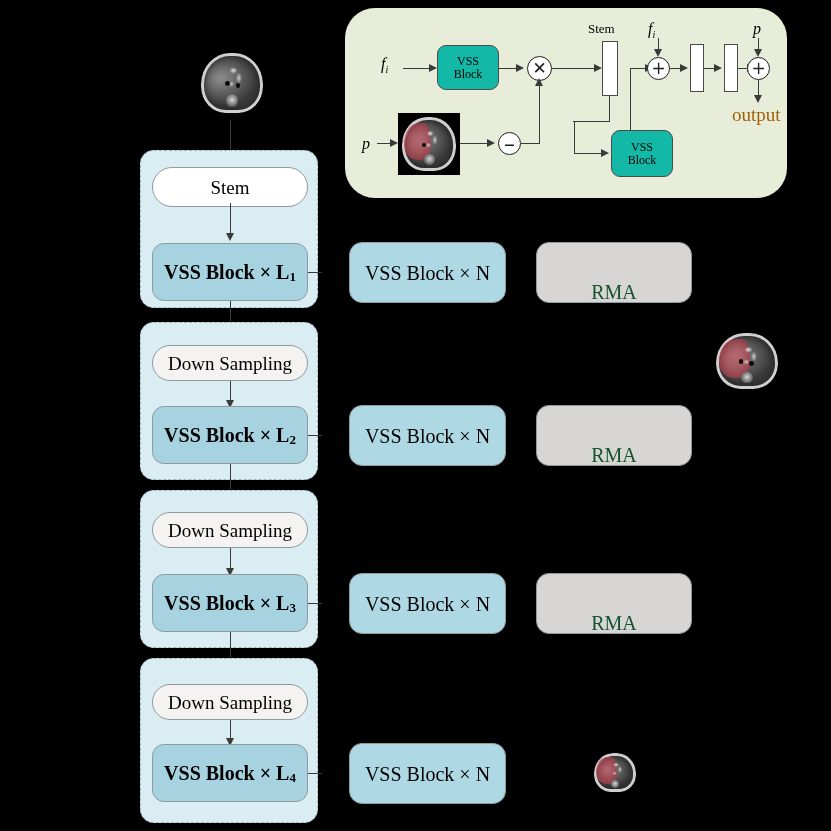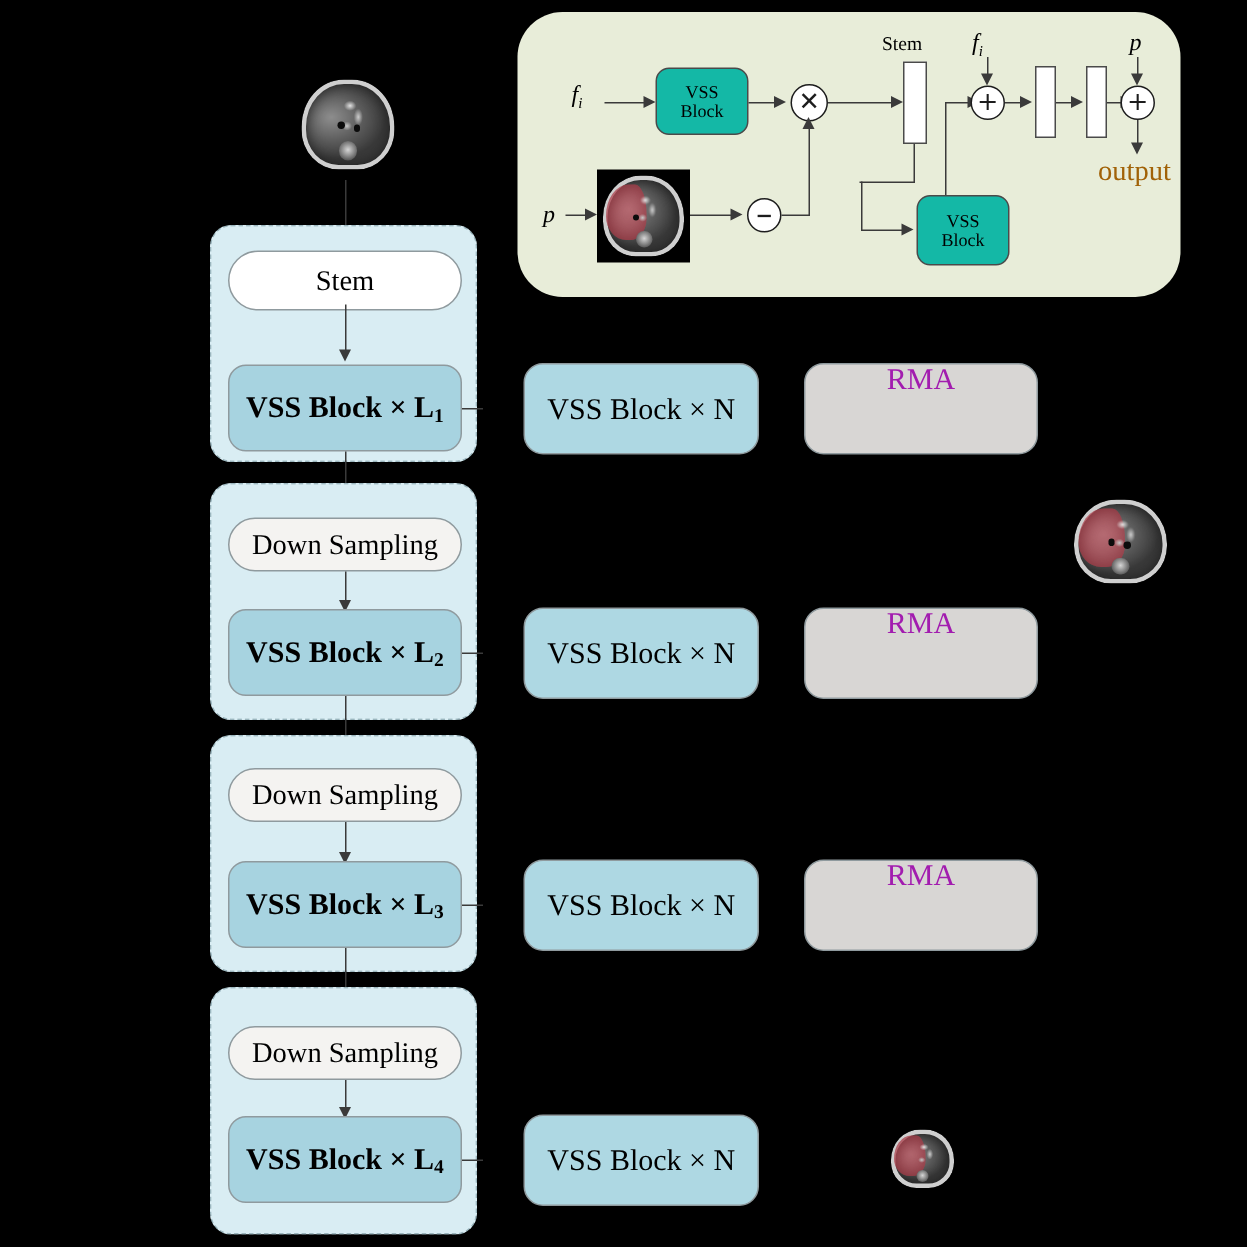--- a/index.html
+++ b/index.html
@@ -32,22 +32,22 @@
   .node.vss .sub{font-size:13px;vertical-align:sub;line-height:0;position:relative;top:5px;}
 
   
   .node.vssn{
     position:absolute;background:#aed8e3;border:1px solid #8f9a9e;
     border-radius:13px;display:flex;align-items:center;justify-content:center;
     font-size:20px;color:#000;box-sizing:border-box;white-space:nowrap;
   }
   .node.rma{
     position:absolute;background:#d8d6d4;border:1px solid #8f9a9e;
-    border-radius:13px;display:flex;align-items:flex-start;justify-content:center;
-    font-size:20px;color:#a21caf;box-sizing:border-box;white-space:nowrap;
+    border-radius:13px;display:flex;align-items:flex-end;justify-content:center;
+    font-size:20px;color:#14532d;box-sizing:border-box;white-space:nowrap;
   }
 
   
   .vline{position:absolute;width:0;border-left:1.6px solid #3a3a3a;}
   .hline{position:absolute;height:0;border-top:1.6px solid #3a3a3a;}
   .arrowhead-down{
     position:absolute;width:0;height:0;
     border-left:4.5px solid transparent;border-right:4.5px solid transparent;
     border-top:8px solid #3a3a3a;
   }

